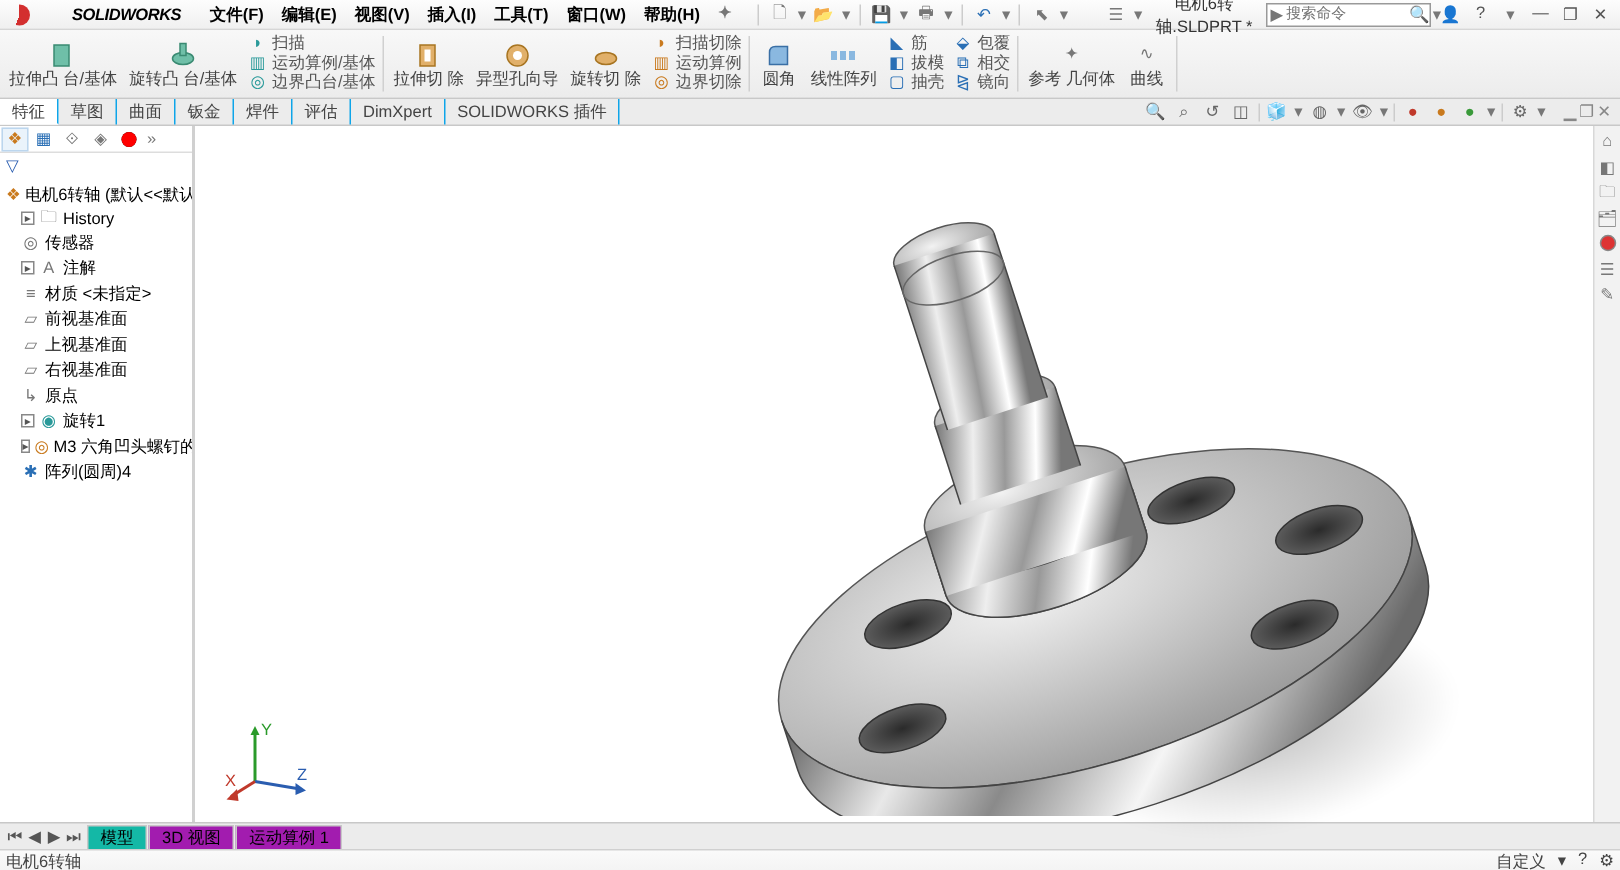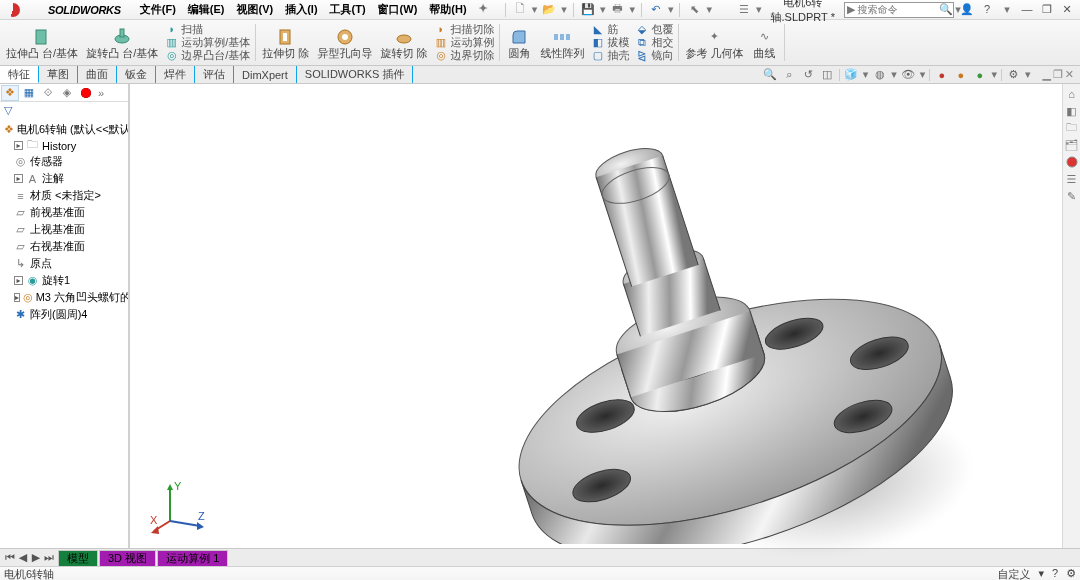--- a/index.html
+++ b/index.html
@@ -55,21 +55,21 @@
   .triad { position: absolute; left: 20px; bottom: 12px; }
   .shadow-ellipse { position: absolute; left: 520px; top: 300px; width: 380px; height: 200px; background: radial-gradient(ellipse 50% 50% at 50% 50%, rgba(0,0,0,0.25), rgba(0,0,0,0) 70%); transform: rotate(-10deg); filter: blur(4px); }
 
   .rtb { width: 18px; background: #f2f2f2; border-left: 1px solid #d8d8d8; display: flex; flex-direction: column; align-items: center; gap: 3px; padding-top: 3px; }
   .rtb-i { width: 14px; height: 14px; display: flex; align-items: center; justify-content: center; }
 
   .bottomtabs { height: 18px; background: #ececec; border-top: 1px solid #c8c8c8; display: flex; align-items: stretch; padding-left: 2px; }
   .btab-nav { display: flex; align-items: center; gap: 1px; padding: 0 2px; }
   .btab-nav span { width: 12px; text-align: center; color: #555; }
   .btab { padding: 2px 8px; border: 1px solid #c8c8c8; border-bottom: none; background: #a21caf; margin-left: 1px; margin-top: 1px; display:flex; align-items:center; }
-  .btab.active { background: #15803d; }
+  .btab.active { background: #14b8a6; }
 
   .statusbar { height: 28px; background: linear-gradient(#fafafa,#ededed); border-top: 1px solid #d0d0d0; display: flex; align-items: flex-start; font-size: 10px; color: #444; padding: 0 4px; gap: 8px; }
   .statusbar .sp { flex: 1; }
 
   
   .c-blue { color: #2a6fb5; } .c-green { color: #3a9a3a; } .c-orange { color: #c97a1e; } .c-red { color: #c0392b; } .c-gray { color: #777; } .c-teal { color: #2a9a9a; }
 </style>
 </head>
 <body>
 

